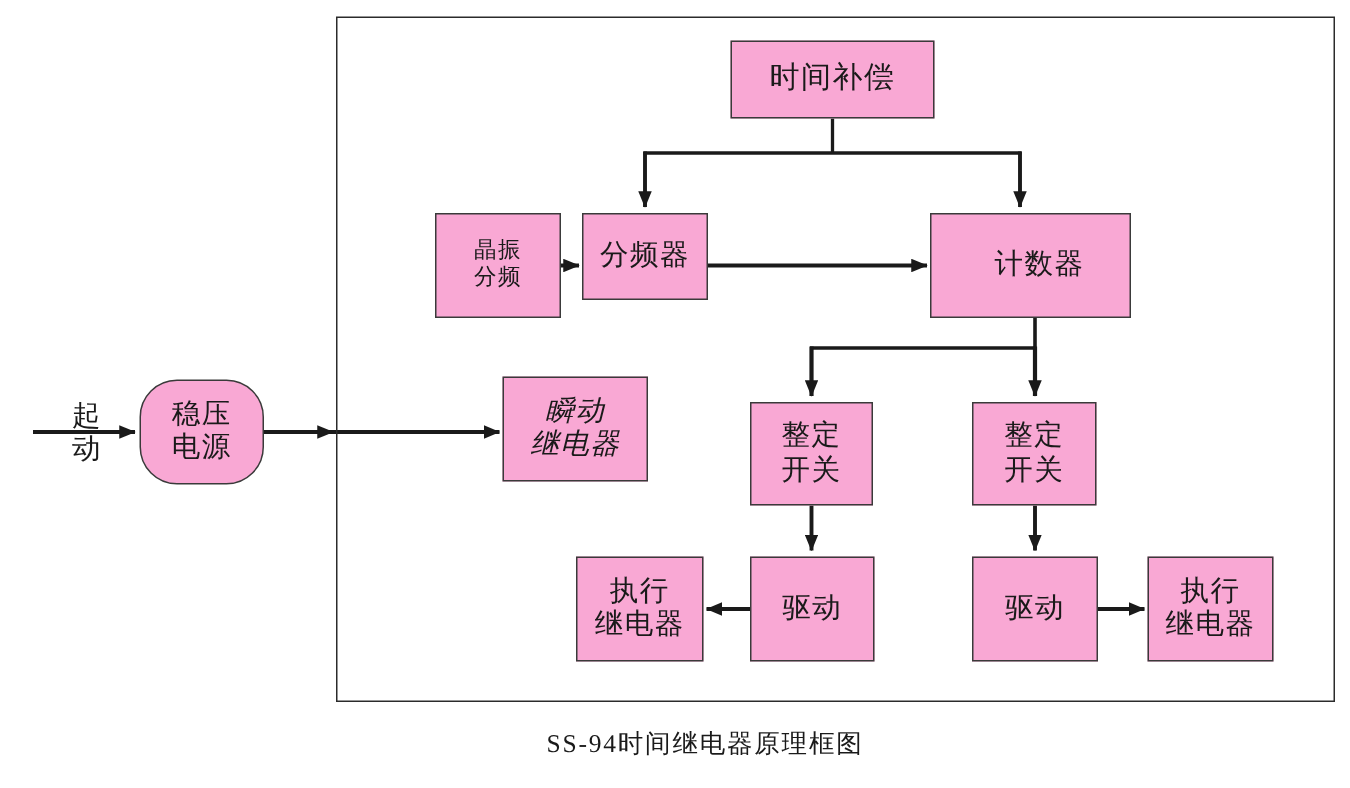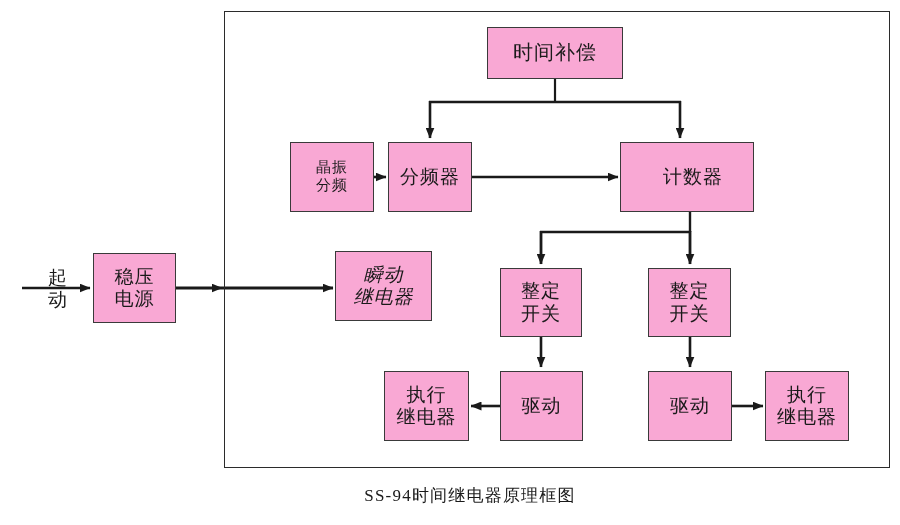--- a/index.html
+++ b/index.html
@@ -142,23 +142,23 @@
   <div class="outer-frame"></div>
 
   <div class="free-label" style="left:36px; top:258px; width:44px; height:62px; font-size:19px;">
     <span class="ln">起</span>
     <span class="ln">动</span>
   </div>
 
   <div id="nodes-host">
       <div class="node" style="left: 487px; top: 27px; width: 136px; height: 52px; font-size: 20px;"><span class="ln">时间补偿</span></div>
       <div class="node" style="left: 272px; top: 142px; width: 84px; height: 70px; font-size: 15px; margin-left: 18px;"><span class="ln">晶振</span><span class="ln">分频</span></div>
-      <div class="node" style="left: 388px; top: 142px; width: 84px; height: 70px; font-size: 19px;"><span class="ln">分频器</span></div>
+      <div class="node" style="left: 388px; top: 142px; width: 84px; height: 58px; font-size: 19px; font-family: Liberation Mono, monospace;"><span class="ln">分频器</span></div>
       <div class="node" style="left: 620px; top: 142px; width: 134px; height: 70px; font-size: 19px; padding-left: 12px;"><span class="ln">计数器</span></div>
-      <div class="node" style="left: 93px; top: 253px; width: 83px; height: 70px; font-size: 19px;"><span class="ln">稳压</span><span class="ln">电源</span></div>
+      <div class="node" style="left: 93px; top: 253px; width: 83px; height: 70px; font-size: 19px; border-radius: 25px;"><span class="ln">稳压</span><span class="ln">电源</span></div>
       <div class="node" style="left: 335px; top: 251px; width: 97px; height: 70px; font-size: 19px; font-style: italic;"><span class="ln">瞬动</span><span class="ln">继电器</span></div>
       <div class="node" style="left: 500px; top: 268px; width: 82px; height: 69px; font-size: 19px;"><span class="ln">整定</span><span class="ln">开关</span></div>
       <div class="node" style="left: 648px; top: 268px; width: 83px; height: 69px; font-size: 19px;"><span class="ln">整定</span><span class="ln">开关</span></div>
       <div class="node" style="left: 384px; top: 371px; width: 85px; height: 70px; font-size: 19px;"><span class="ln">执行</span><span class="ln">继电器</span></div>
       <div class="node" style="left: 500px; top: 371px; width: 83px; height: 70px; font-size: 19px;"><span class="ln">驱动</span></div>
       <div class="node" style="left: 648px; top: 371px; width: 84px; height: 70px; font-size: 19px;"><span class="ln">驱动</span></div>
       <div class="node" style="left: 765px; top: 371px; width: 84px; height: 70px; font-size: 19px;"><span class="ln">执行</span><span class="ln">继电器</span></div>
     </div>
 
   <div class="caption">SS-94时间继电器原理框图</div>

